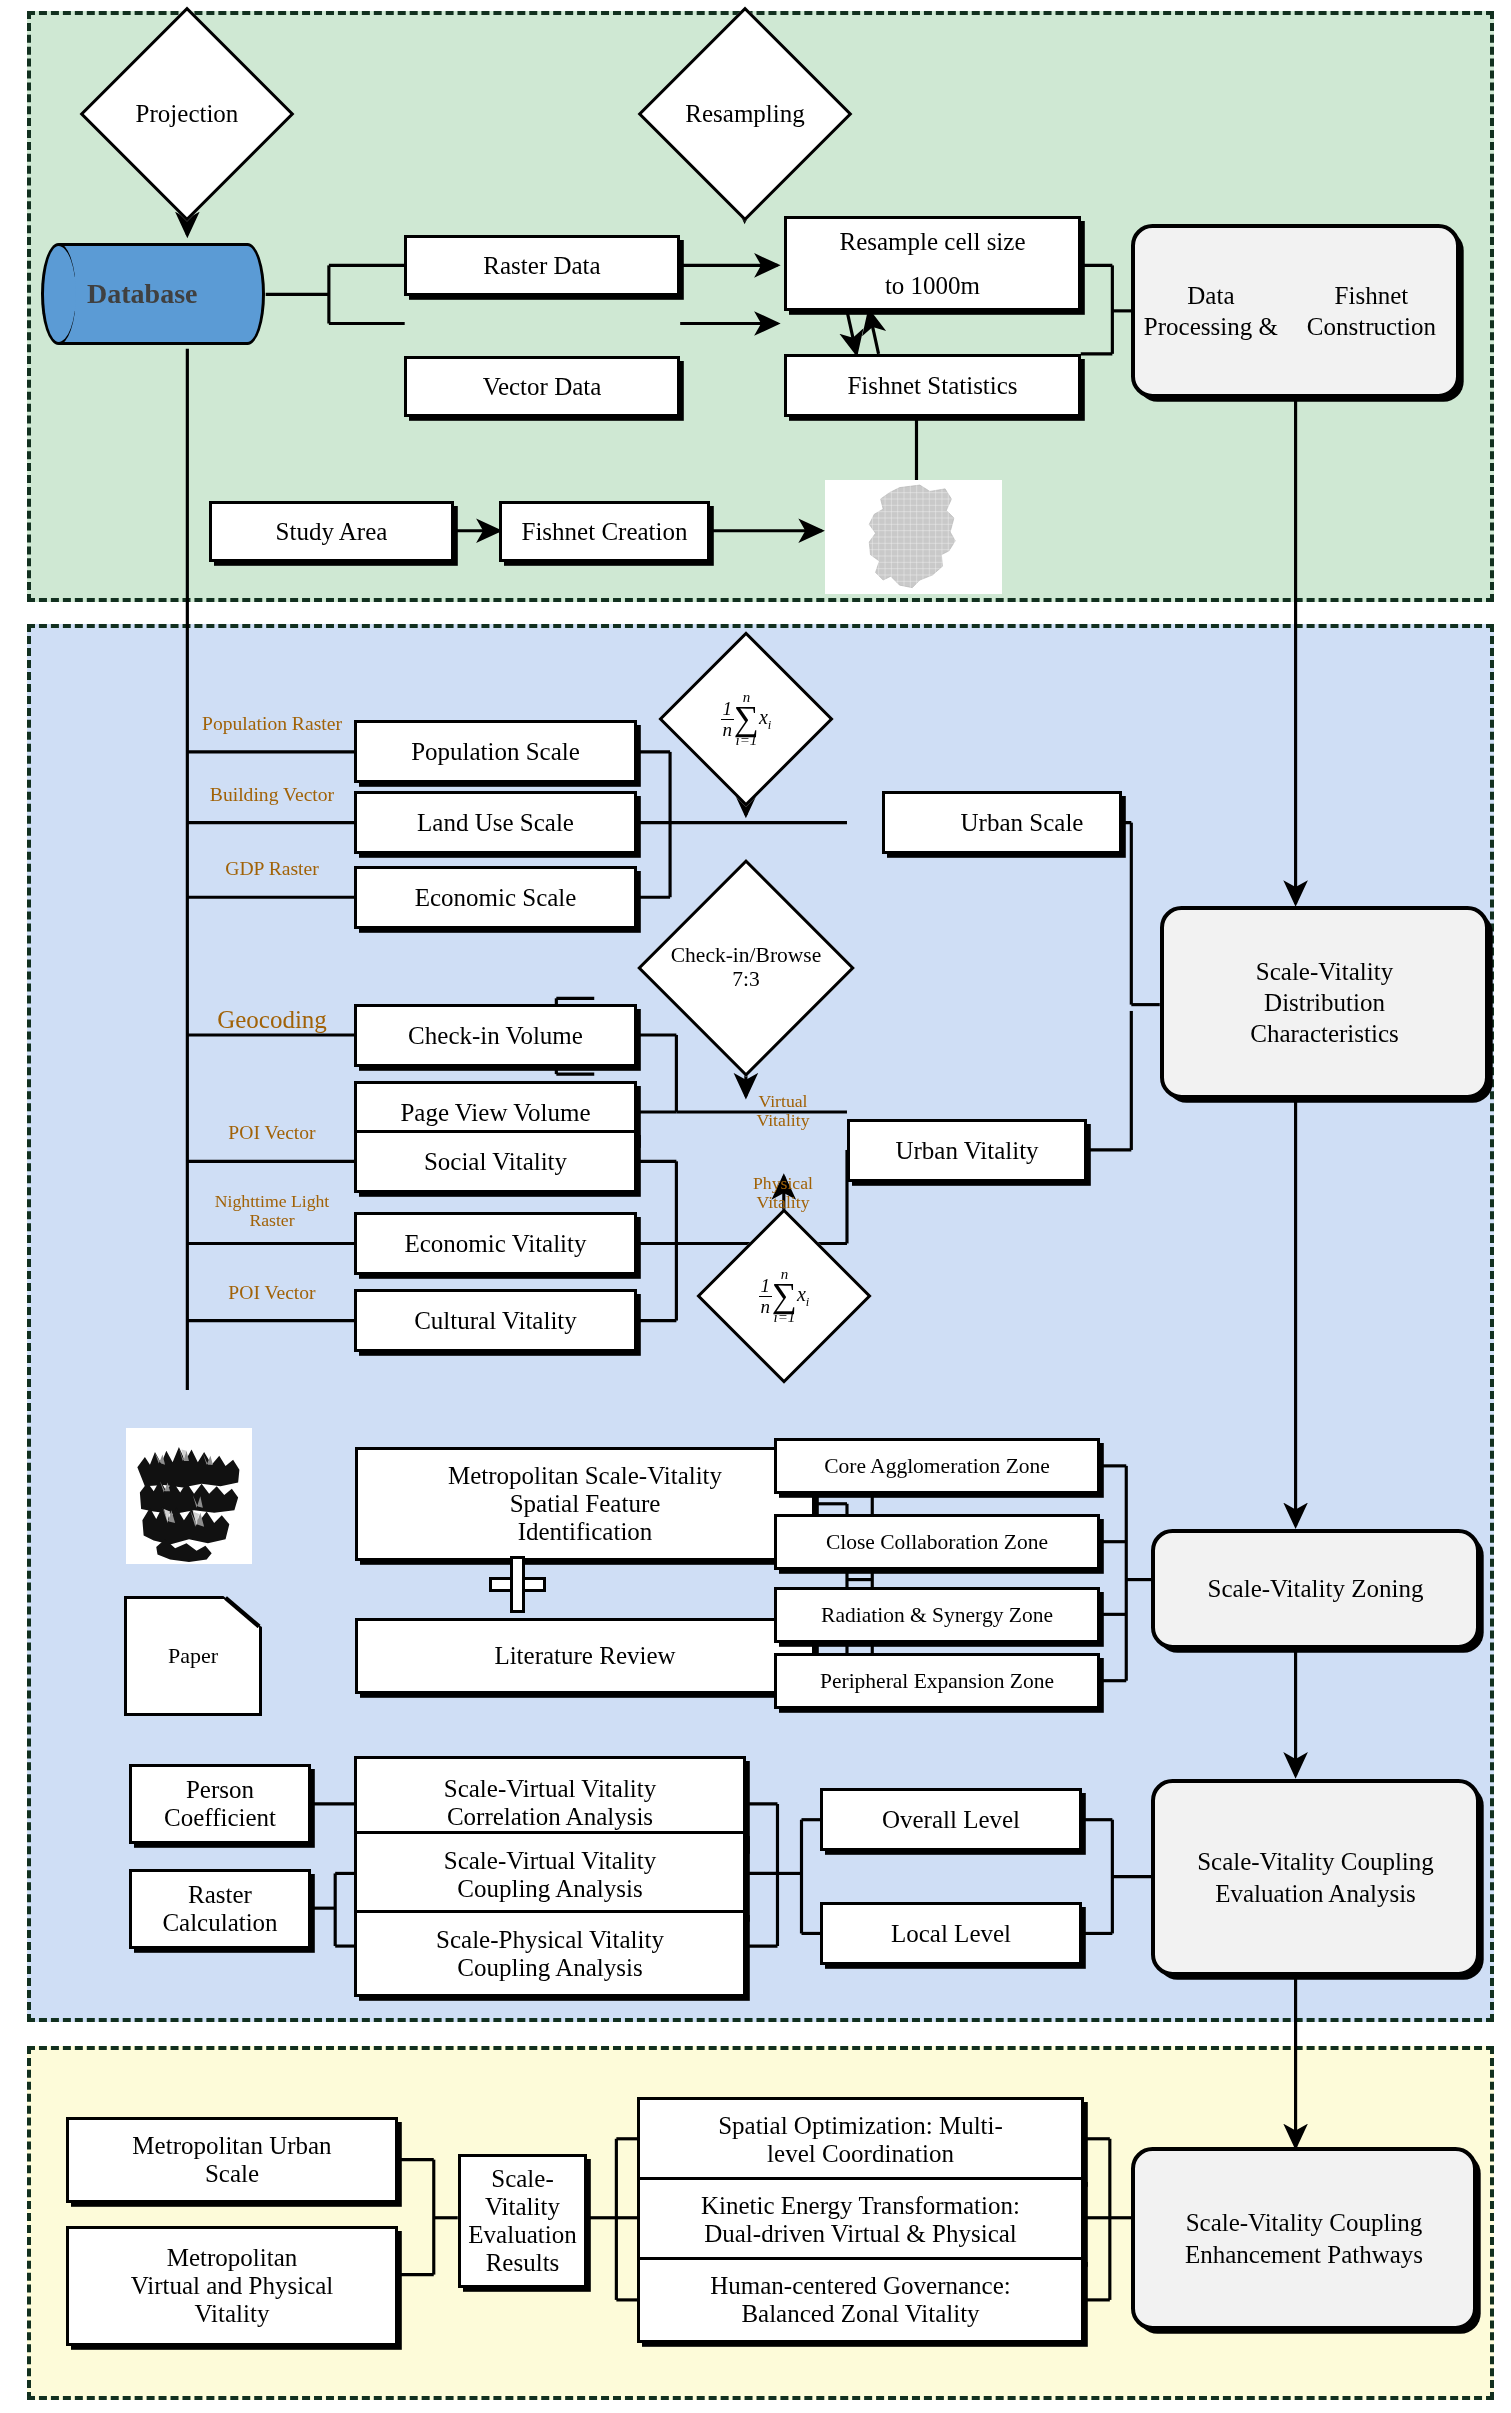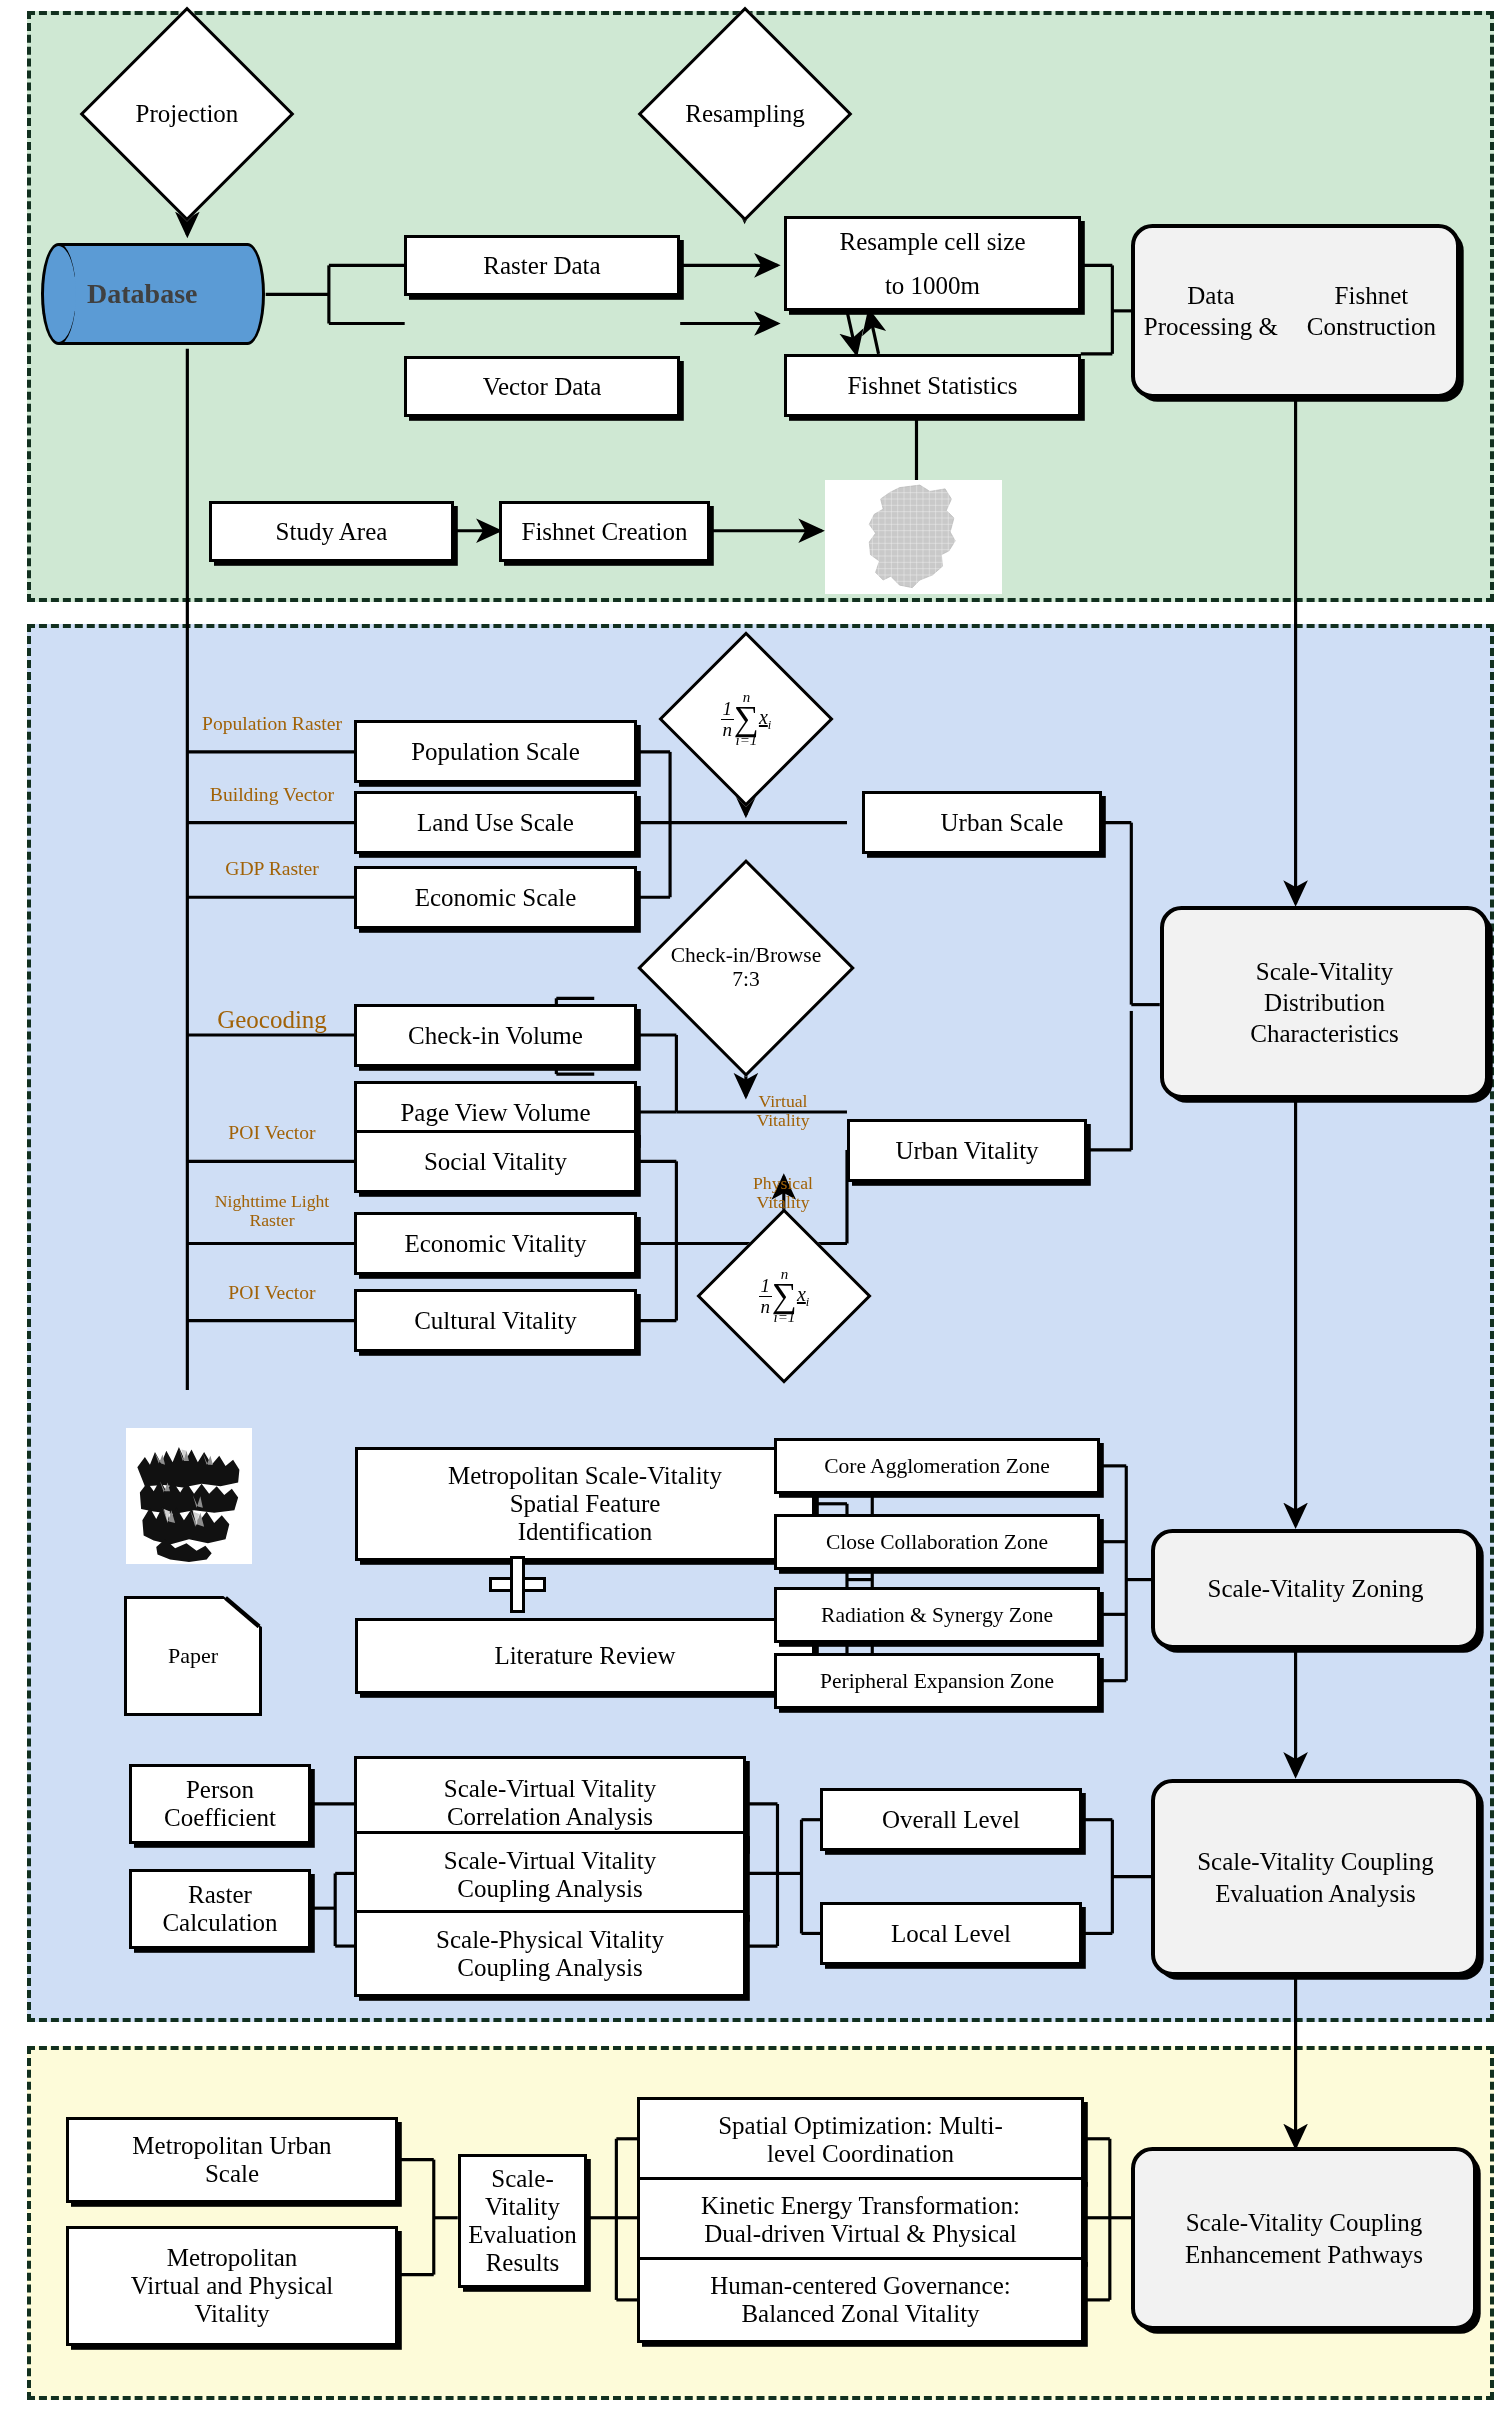--- a/index.html
+++ b/index.html
@@ -68,21 +68,21 @@
   .fs40{font-size:25px;} .fs37{font-size:25px;} .fs34{font-size:21.5px;}
   .fs31{font-size:19.6px;} .fs28{font-size:17.7px;}
 
   .frac{display:inline-block;vertical-align:middle;text-align:center;font-size:19px;font-style:italic;}
   .frac .num{display:block;border-bottom:1.3px solid #000;line-height:1.05;padding:0 1.9px;}
   .frac .den{display:block;line-height:1.05;padding:0 1.9px;}
   .sigma{display:inline-block;vertical-align:middle;text-align:center;font-size:16.4px;line-height:1;}
   .sigma .sg{font-size:35px;line-height:.8;display:block;}
   .sigma .top{font-size:15px;font-style:italic;display:block;}
   .sigma .bot{font-size:15px;font-style:italic;display:block;}
-  .xi{display:inline-block;vertical-align:middle;font-size:20px;font-style:italic;text-decoration:underline;}
+  .xi{display:inline-block;vertical-align:middle;font-size:20px;font-style:italic;}
 </style>
 </head>
 <body>
 
 <div id="stage">
 
   <div class="panel" id="panel-green"></div>
   <div class="panel" id="panel-blue"></div>
   <div class="panel" id="panel-yellow"></div>
 
@@ -375,21 +375,21 @@
   <div class="box fs40" style="left:354px;top:1130px;width:283px;height:63px;">
     <span>Social Vitality</span>
   </div>
   <div class="box fs40" style="left:354px;top:1212px;width:283px;height:63px;">
     <span>Economic Vitality</span>
   </div>
   <div class="box fs40" style="left:354px;top:1289px;width:283px;height:63px;">
     <span>Cultural Vitality</span>
   </div>
 
-  <div class="box fs40" style="left:862px;top:791px;width:240px;height:63px;padding-left:40px;">
+  <div class="box fs40" style="left:882px;top:791px;width:240px;height:63px;padding-left:40px;">
     <span>Urban Scale</span>
   </div>
   <div class="box fs40" style="left:847px;top:1119px;width:240px;height:63px;">
     <span>Urban Vitality</span>
   </div>
 
   <div class="round fs40" style="left:1160px;top:906px;width:329px;height:193px;flex-direction:column;">
     <span>Scale-Vitality</span>
     <span>Distribution</span>
     <span>Characteristics</span>

